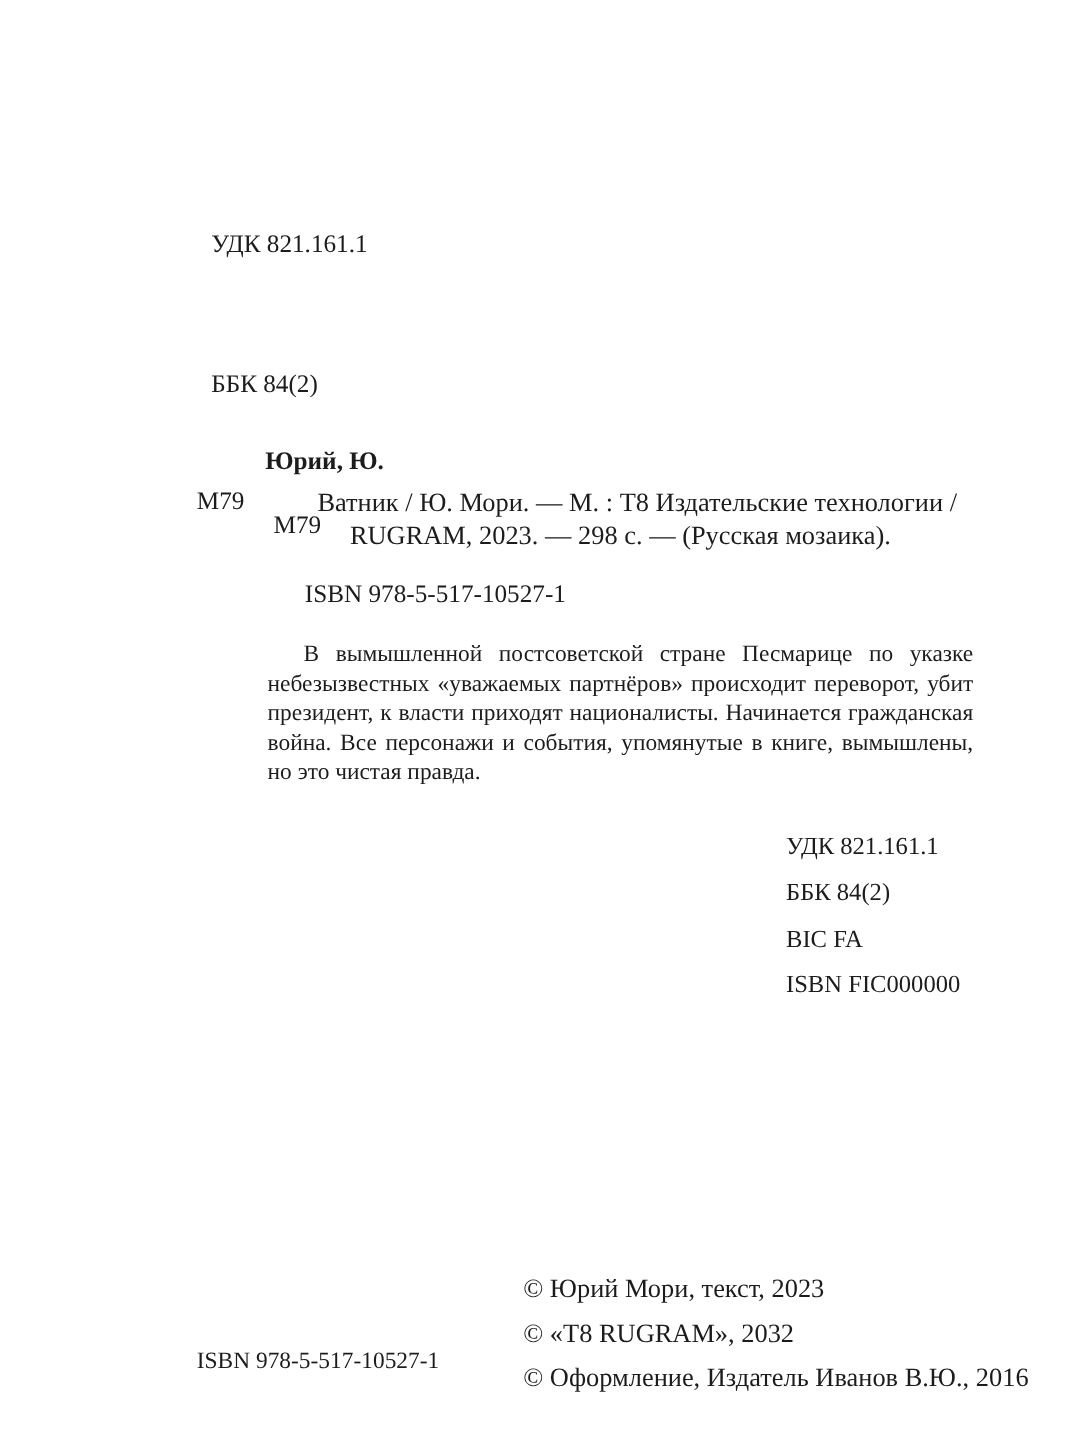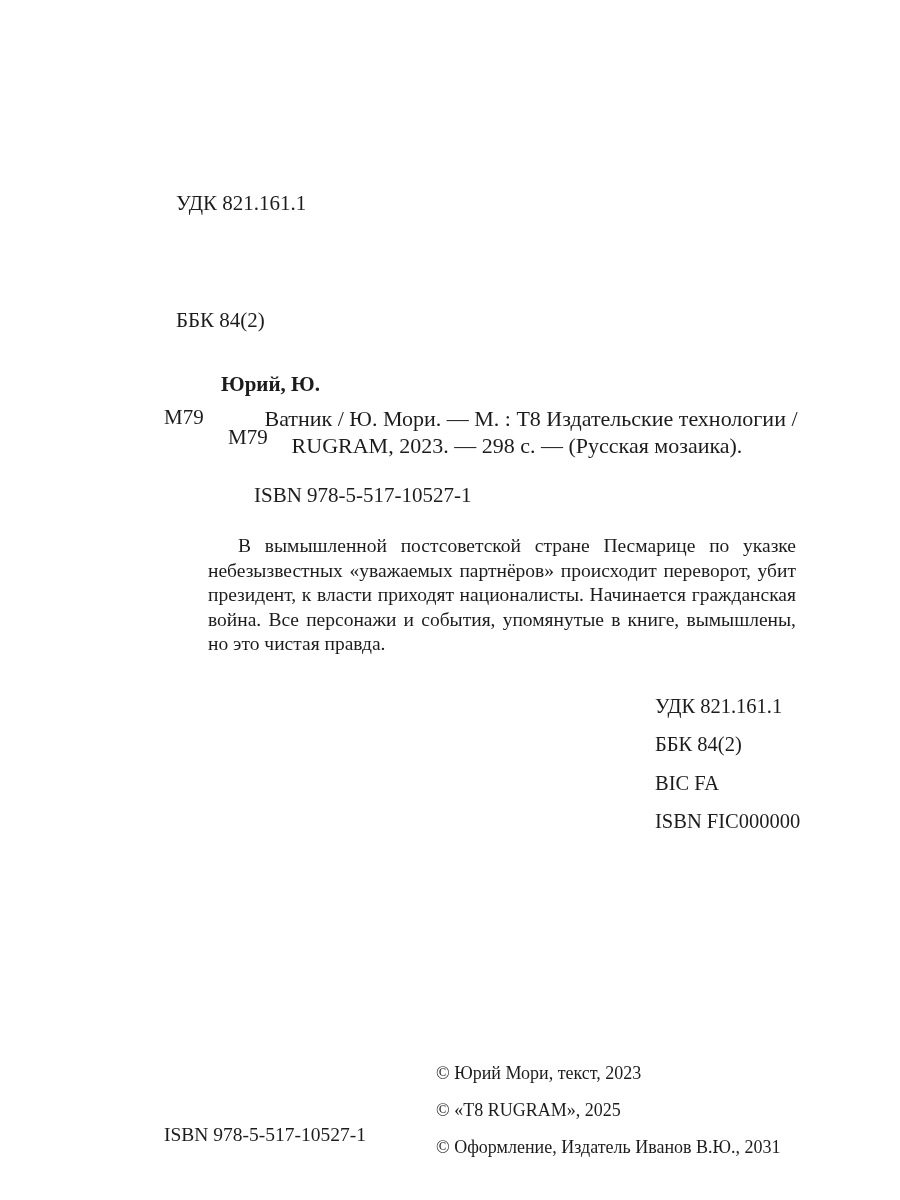--- a/index.html
+++ b/index.html
@@ -36,37 +36,37 @@
     text-indent: 28px;
     text-align: center;
   }
   .isbn-line {
     left: 218px; top: 447px;
     font-size: 21px;
   }
 
   
   .annotation {
-    left: 172px; top: 498px; width: 588px;
+    left: 187px; top: 498px; width: 588px;
     font-size: 19.5px; line-height: 24.5px;
     text-align: justify;
     text-indent: 30px;
     font-family: Liberation Serif, serif;
   }
 
   
   .class-block {
     left: 607px; top: 645px;
     font-size: 20.5px; line-height: 26.3px;
   }
 
   
   .copyright-block {
     left: 388px; top: 1013px;
-    font-size: 18px; line-height: 25px;
+    font-size: 22px; line-height: 25px;
   }
   .footer-isbn {
     left: 128px; top: 1088px;
     font-size: 19.5px;
   }
 
   
   .bottom-strip {
     left: 0; bottom: 0; width: 900px; height: 11px;
     background: #161616;
@@ -90,18 +90,18 @@
 
 <div class="abs class-block">
   <div>УДК 821.161.1</div>
   <div>ББК 84(2)</div>
   <div>BIC FA</div>
   <div>ISBN FIC000000</div>
 </div>
 
 <div class="abs copyright-block">
   <div>© Юрий Мори, текст, 2023</div>
-  <div>© «Т8 RUGRAM», 2025</div>
-  <div>© Оформление, Издатель Иванов В.Ю., 2031</div>
+  <div>© «Т8 RUGRAM», 2032</div>
+  <div>© Оформление, Издатель Иванов В.Ю., 2016</div>
 </div>
 <div class="abs footer-isbn">ISBN 978-5-517-10527-1</div>
 
 <div class="abs bottom-strip"></div>
 
 </body></html>

